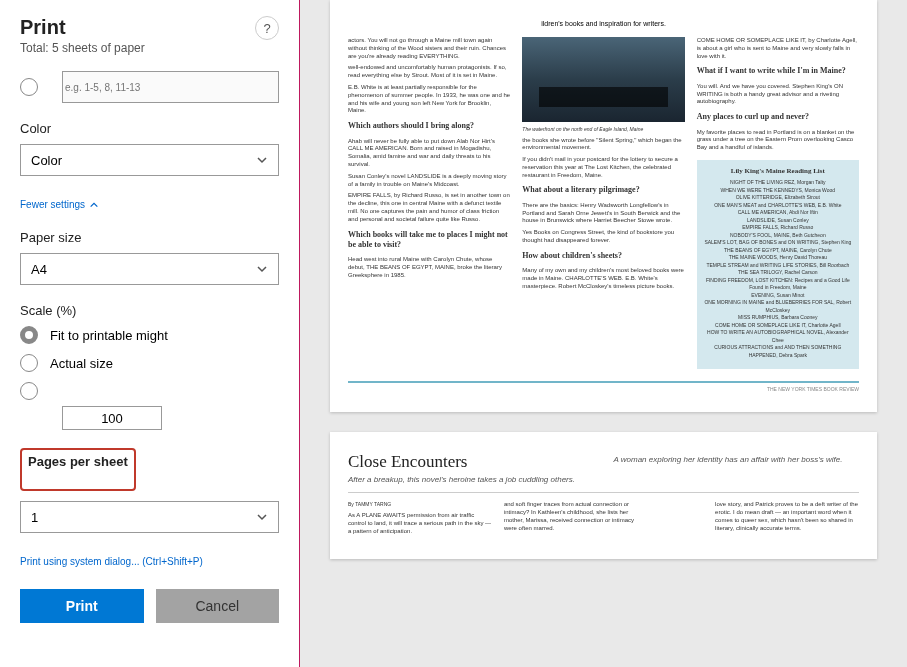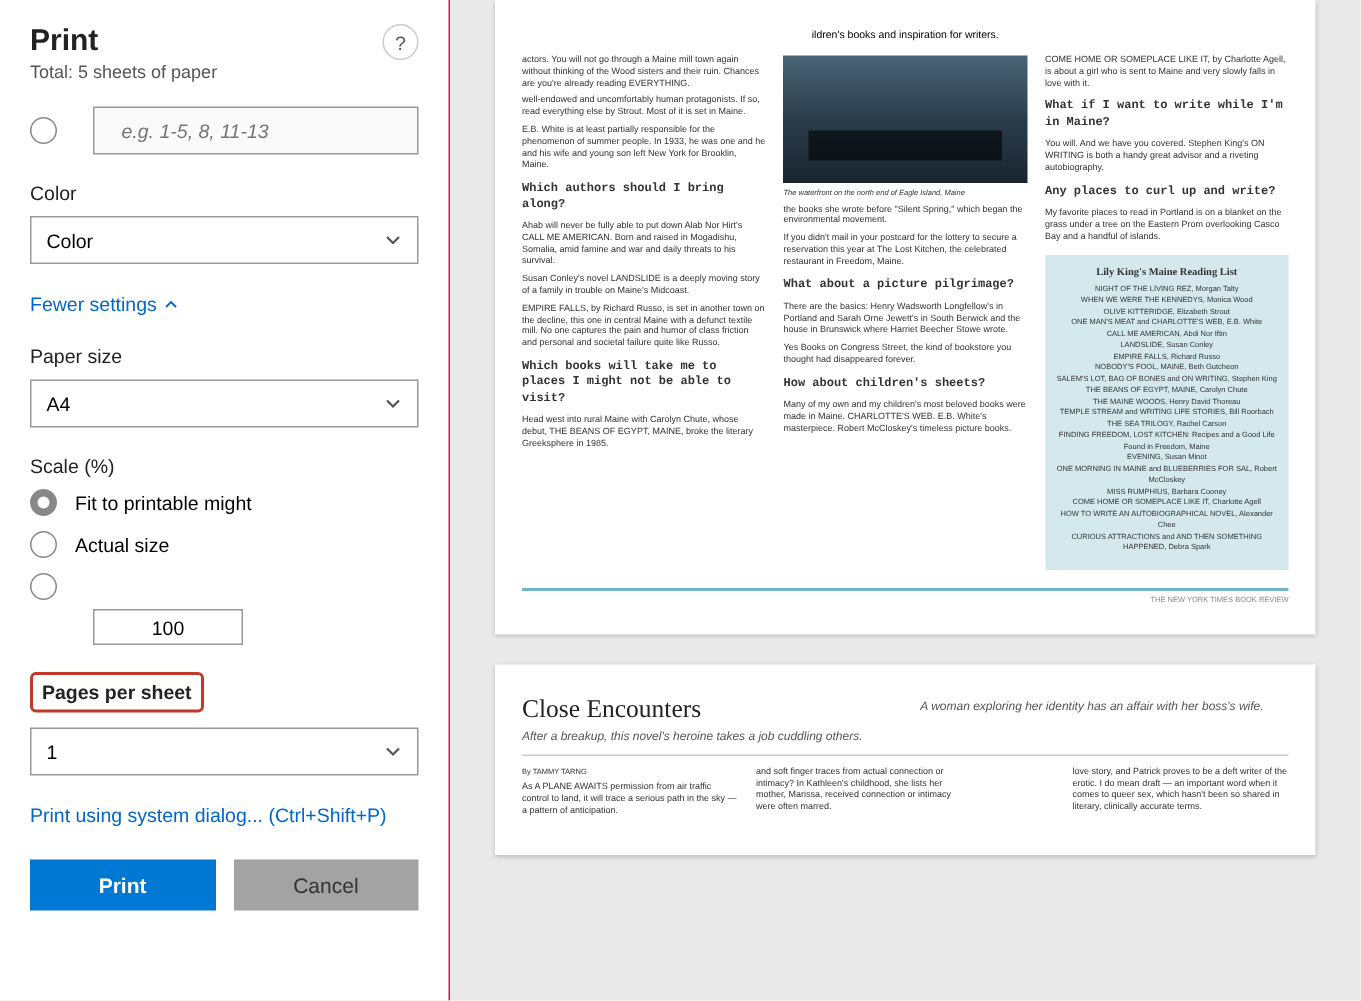--- a/index.html
+++ b/index.html
@@ -6,39 +6,39 @@
     body { font-family: 'Segoe UI', Arial, sans-serif; background: #fff; width: 907px; height: 667px; overflow: hidden; display: flex; }
     .sidebar { width: 300px; border-right: 1px solid #be185d; padding: 16px 20px; position: relative; overflow-y: auto; }
     .header { display: flex; justify-content: space-between; align-items: flex-start; }
     .title { font-size: 20px; font-weight: 600; color: #222; }
     .subtitle { font-size: 12px; color: #555; margin-top: 2px; margin-bottom: 16px; }
     .help-icon { width: 24px; height: 24px; border: 1px solid #ccc; border-radius: 50%; display: flex; align-items: center; justify-content: center; font-size: 13px; color: #555; cursor: pointer; }
     .field-row { margin-bottom: 18px; }
     .field-label { font-size: 13px; color: #222; margin-bottom: 8px; display: block; }
     .dropdown { width: 100%; height: 32px; border: 1px solid #999; padding: 0 10px; font-size: 13px; background: #fff; display: flex; align-items: center; justify-content: space-between; cursor: pointer; }
     .dropdown svg { width: 12px; height: 12px; }
-    .textbox { width: 100%; height: 32px; border: 1px solid #999; padding: 0 18px; font-size: 13px; color: #999; display: flex; align-items: center; font-style: italic; }
+    .textbox { width: 100%; height: 32px; border: 1px solid #999; padding: 0 2px; font-size: 10px; color: #999; display: flex; align-items: center; }
     .radio-row { display: flex; align-items: center; margin-bottom: 10px; }
     .radio-circle { width: 18px; height: 18px; border: 1px solid #888; border-radius: 50%; margin-right: 12px; background: #fff; position: relative; }
     .radio-row.checked .radio-circle { border: 5px solid #888; }
     .radio-label { font-size: 13px; }
     .textbox-small { width: 100px; height: 24px; border: 1px solid #999; padding: 0 10px; font-size: 13px; text-align: center; margin-left: 42px; }
-    .link { color: #0066cc; font-size: 13px; display: inline-flex; align-items: center; cursor: pointer; }
+    .link { color: #0066cc; font-size: 10px; display: inline-flex; align-items: center; cursor: pointer; }
     .link svg { width: 10px; height: 10px; margin-left: 4px; }
     .highlight-box { border: 2px solid #c0392b; border-radius: 4px; padding: 4px 6px; display: inline-block; margin-bottom: 10px; }
-    .highlight-box .field-label { margin-bottom: 0; }
+    .highlight-box .field-label { margin-bottom: 16px; }
     .buttons { display: flex; gap: 12px; margin-top: 20px; }
     .btn { flex: 1; height: 34px; font-size: 14px; border: none; cursor: pointer; }
     .btn-primary { background: #0078d4; color: #fff; font-weight: 600; }
     .btn-secondary { background: #a3a3a3; color: #333; }
     .preview { flex: 1; background: #e9e9e9; padding: 0 30px; overflow-y: auto; height: 667px; position: relative; }
     .page { background: #fff; box-shadow: 0 1px 3px rgba(0,0,0,0.2); margin-bottom: 20px; padding: 20px 18px; }
     .page-content { display: flex; gap: 12px; font-size: 6px; line-height: 1.3; color: #333; }
     .col { flex: 1; }
-    .col h3 { font-size: 8px; font-family: Liberation Mono, monospace; margin: 6px 0; }
+    .col h3 { font-size: 8px; font-family: Liberation Serif, serif; margin: 6px 0; }
     .col p { margin-bottom: 4px; }
     .photo { width: 100%; height: 85px; background: linear-gradient(180deg, #4a6577 0%, #2b3d4a 50%, #1a2530 100%); margin-bottom: 4px; position: relative; }
     .photo::after { content: ''; position: absolute; bottom: 15px; left: 10%; width: 80%; height: 20px; background: rgba(0,0,0,0.6); }
     .reading-list { background: #d4e8ee; padding: 6px; font-size: 5px; line-height: 1.5; text-align: center; margin-top: 8px; }
     .reading-list h4 { font-size: 7px; margin-bottom: 3px; font-family: Georgia, serif; }
     .page-footer { text-align: right; font-size: 5px; color: #888; border-top: 2px solid #71b5c9; margin-top: 12px; padding-top: 3px; }
     .page2 { padding: 20px 18px; }
     .page2-header { display: flex; gap: 20px; margin-bottom: 8px; }
     .article-head { flex: 1; }
     .article-title { font-family: Georgia, serif; font-size: 17px; color: #222; }
@@ -149,31 +149,31 @@
         <p>Susan Conley's novel LANDSLIDE is a deeply moving story of a family in trouble on Maine's Midcoast.</p>
         <p>EMPIRE FALLS, by Richard Russo, is set in another town on the decline, this one in central Maine with a defunct textile mill. No one captures the pain and humor of class friction and personal and societal failure quite like Russo.</p>
         <h3>Which books will take me to places I might not be able to visit?</h3>
         <p>Head west into rural Maine with Carolyn Chute, whose debut, THE BEANS OF EGYPT, MAINE, broke the literary Greeksphere in 1985.</p>
       </div>
       <div class="col">
         <div class="photo"></div>
         <p style="font-size:5px;font-style:italic;">The waterfront on the north end of Eagle Island, Maine</p>
         <p>the books she wrote before "Silent Spring," which began the environmental movement.</p>
         <p>If you didn't mail in your postcard for the lottery to secure a reservation this year at The Lost Kitchen, the celebrated restaurant in Freedom, Maine.</p>
-        <h3>What about a picture pilgrimage?</h3>
+        <h3>What about a literary pilgrimage?</h3>
         <p>There are the basics: Henry Wadsworth Longfellow's in Portland and Sarah Orne Jewett's in South Berwick and the house in Brunswick where Harriet Beecher Stowe wrote.</p>
         <p>Yes Books on Congress Street, the kind of bookstore you thought had disappeared forever.</p>
         <h3>How about children's sheets?</h3>
         <p>Many of my own and my children's most beloved books were made in Maine. CHARLOTTE'S WEB. E.B. White's masterpiece. Robert McCloskey's timeless picture books.</p>
       </div>
       <div class="col">
         <p>COME HOME OR SOMEPLACE LIKE IT, by Charlotte Agell, is about a girl who is sent to Maine and very slowly falls in love with it.</p>
         <h3>What if I want to write while I'm in Maine?</h3>
         <p>You will. And we have you covered. Stephen King's ON WRITING is both a handy great advisor and a riveting autobiography.</p>
-        <h3>Any places to curl up and write?</h3>
+        <h3>Any places to curl up and never?</h3>
         <p>My favorite places to read in Portland is on a blanket on the grass under a tree on the Eastern Prom overlooking Casco Bay and a handful of islands.</p>
         <div class="reading-list">
           <h4>Lily King's Maine Reading List</h4>
           <p>NIGHT OF THE LIVING REZ, Morgan Talty<br>WHEN WE WERE THE KENNEDYS, Monica Wood<br>OLIVE KITTERIDGE, Elizabeth Strout<br>ONE MAN'S MEAT and CHARLOTTE'S WEB, E.B. White<br>CALL ME AMERICAN, Abdi Nor Iftin<br>LANDSLIDE, Susan Conley<br>EMPIRE FALLS, Richard Russo<br>NOBODY'S FOOL, MAINE, Beth Gutcheon<br>SALEM'S LOT, BAG OF BONES and ON WRITING, Stephen King<br>THE BEANS OF EGYPT, MAINE, Carolyn Chute<br>THE MAINE WOODS, Henry David Thoreau<br>TEMPLE STREAM and WRITING LIFE STORIES, Bill Roorbach<br>THE SEA TRILOGY, Rachel Carson<br>FINDING FREEDOM, LOST KITCHEN: Recipes and a Good Life Found in Freedom, Maine<br>EVENING, Susan Minot<br>ONE MORNING IN MAINE and BLUEBERRIES FOR SAL, Robert McCloskey<br>MISS RUMPHIUS, Barbara Cooney<br>COME HOME OR SOMEPLACE LIKE IT, Charlotte Agell<br>HOW TO WRITE AN AUTOBIOGRAPHICAL NOVEL, Alexander Chee<br>CURIOUS ATTRACTIONS and AND THEN SOMETHING HAPPENED, Debra Spark</p>
         </div>
       </div>
     </div>
     <div class="page-footer">THE NEW YORK TIMES BOOK REVIEW</div>
   </div>
 

